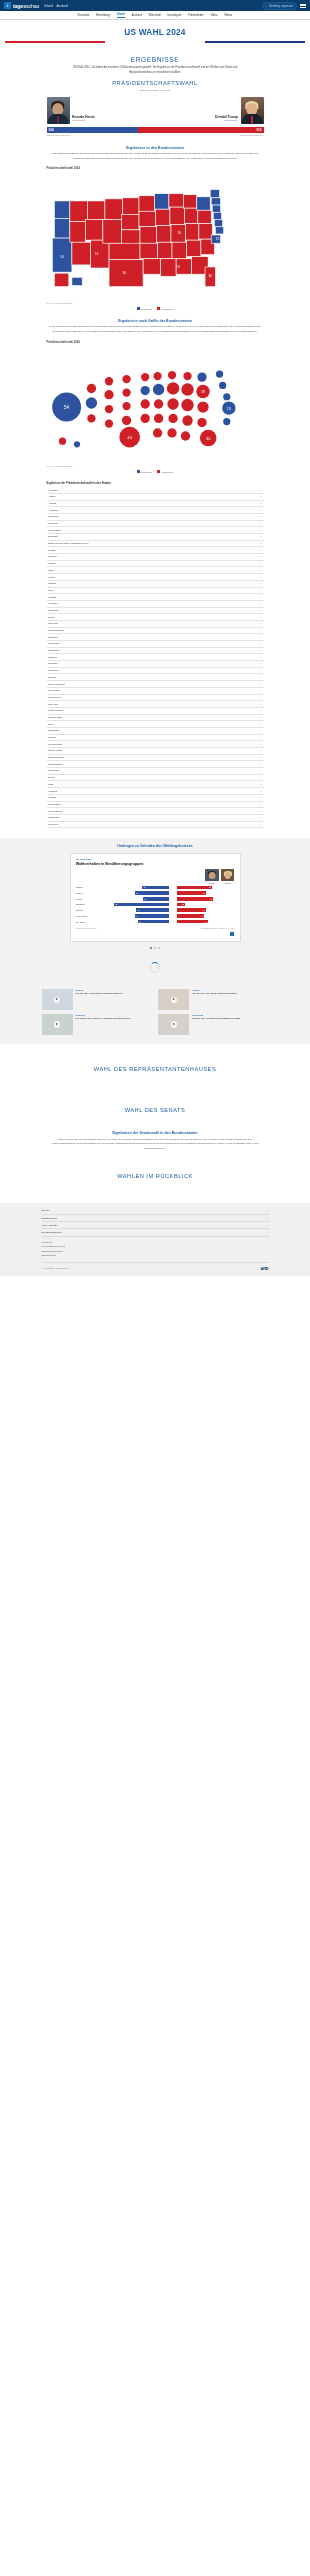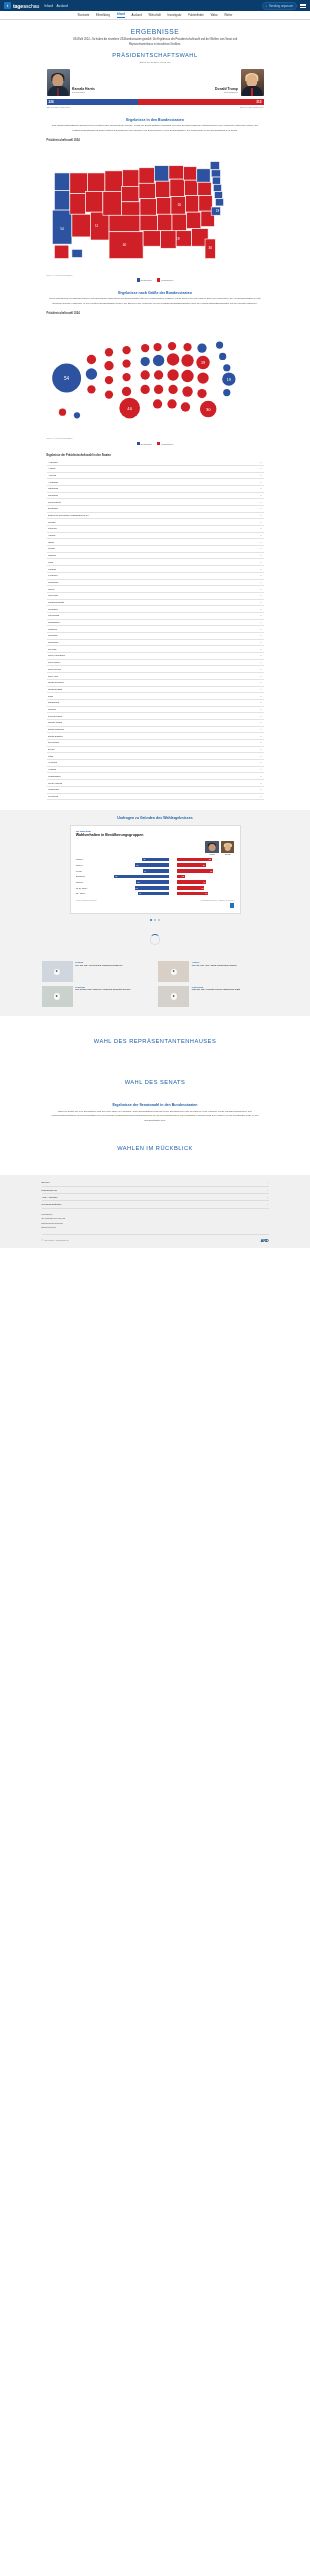--- a/index.html
+++ b/index.html
@@ -254,20 +254,28 @@
     <span>Eilmeldung</span>
     <span class="active">Inland</span>
     <span>Ausland</span>
     <span>Wirtschaft</span>
     <span>Investigativ</span>
     <span>Faktenfinder</span>
     <span>Video</span>
     <span>Wetter</span>
   </div>
 
+  <div class="hero">
+    <h1>US WAHL 2024</h1>
+    <div class="flagbar">
+      <div class="r"></div>
+        <div class="w"></div>
+        <div class="b"></div>
+    </div>
+  </div>
 
   <div class="section-title">ERGEBNISSE</div>
   <p class="lede">US-Wahl 2024 - So haben die einzelnen US-Bundesstaaten gewählt: Die Ergebnisse der Präsidentschaftswahl und der Wahlen zum Senat und Repräsentantenhaus in interaktiven Grafiken.</p>
 
   <div class="pres-block">
     <div class="pres-title">PRÄSIDENTSCHAFTSWAHL</div>
     <div class="pres-sub">Stand: 20.11.2024, 08:11 Uhr</div>
 
     <div class="cands">
       <div class="cand">

